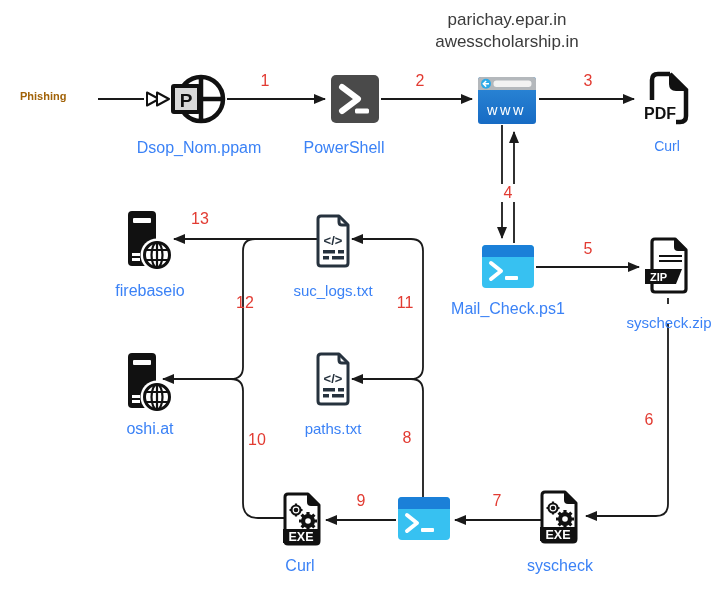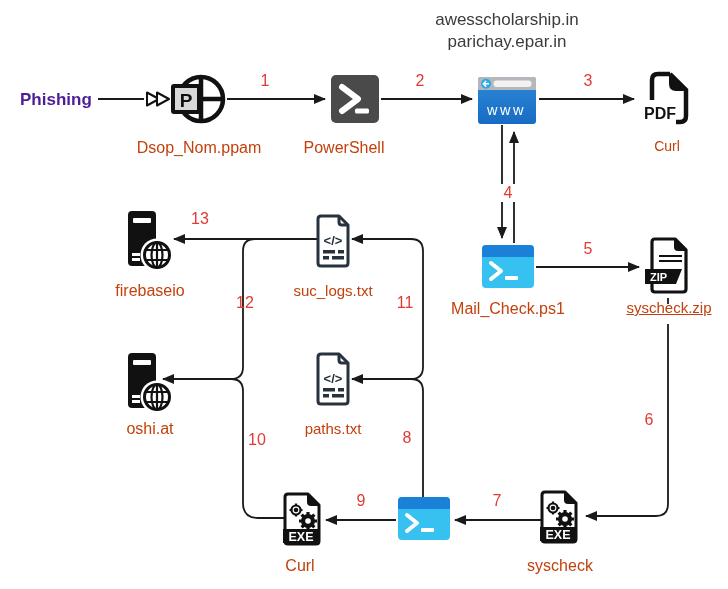--- a/index.html
+++ b/index.html
@@ -2,25 +2,25 @@
 <html><head>
 <meta charset="utf-8">
 <style>
   html,body { margin:0; padding:0; background:#fff; }
   .canvas {
     position:relative; width:728px; height:589px; background:#fff;
     font-family:"Liberation Sans", sans-serif; overflow:hidden;
   }
   .wires { position:absolute; left:0; top:0; z-index:1; }
   .icon  { position:absolute; z-index:2; }
-  .lbl   { position:absolute; z-index:3; color:#c2410c; font-size:16px;
+  .lbl   { position:absolute; z-index:3; color:#3b82f6; font-size:16px;
            line-height:1.2; text-align:center; white-space:nowrap; }
   .lbl.sm { font-size:15px; }
   .lbl.xs { font-size:14px; }
-  .entry { position:absolute; z-index:3; color:#4c1d95; font-size:17px; font-weight:bold; }
+  .entry { position:absolute; z-index:3; color:#a16207; font-size:11px; font-weight:bold; }
   .domains { position:absolute; z-index:3; color:#3b3b3b; font-size:17px;
              line-height:22px; text-align:center; }
   .num   { position:absolute; z-index:4; color:#e23b32; font-size:16px;
            width:26px; text-align:center; }
   .num.bg { background:#fff; }
 </style>
 </head>
 <body>
 
 <div class="canvas">
@@ -65,29 +65,29 @@
   <div class="num" style="left:394px; top:429px;">8</div>
   <div class="num" style="left:348px; top:492px;">9</div>
   <div class="num" style="left:244px; top:431px;">10</div>
   <div class="num" style="left:392px; top:294px;">11</div>
   <div class="num" style="left:232px; top:294px;">12</div>
   <div class="num" style="left:187px; top:210px;">13</div>
 
   <div class="entry" style="left:20px; top:90px;">Phishing</div>
 
   <div class="domains" style="left:417px; top:9px; width:180px;">
+    <div>parichay.epar.in</div>
     <div>awesscholarship.in</div>
-    <div>parichay.epar.in</div>
   </div>
 
   <div class="lbl" style="left:119px; top:138px; width:160px;">Dsop_Nom.ppam</div>
   <div class="lbl" style="left:284px; top:138px; width:120px;">PowerShell</div>
   <div class="lbl xs" style="left:627px; top:138px; width:80px;">Curl</div>
   <div class="lbl" style="left:428px; top:299px; width:160px;">Mail_Check.ps1</div>
-  <div class="lbl sm" style="left:609px; top:299px; width:120px;text-decoration:underline;">syscheck.zip</div>
+  <div class="lbl sm" style="left:609px; top:314px; width:120px;">syscheck.zip</div>
   <div class="lbl sm" style="left:273px; top:282px; width:120px;">suc_logs.txt</div>
   <div class="lbl" style="left:90px;  top:281px; width:120px;">firebaseio</div>
   <div class="lbl sm" style="left:273px; top:420px; width:120px;">paths.txt</div>
   <div class="lbl" style="left:90px;  top:419px; width:120px;">oshi.at</div>
   <div class="lbl" style="left:250px; top:556px; width:100px;">Curl</div>
   <div class="lbl" style="left:373px; top:551px; width:100px;margin-top:38px;">sys.ps1</div>
   <div class="lbl" style="left:500px; top:556px; width:120px;">syscheck</div>
 
   <svg class="icon" style="left:170px; top:70px;" width="58" height="58" viewBox="0 0 58 58">
     <circle cx="31" cy="29" r="22" fill="none" stroke="#111" stroke-width="4.5"></circle>

